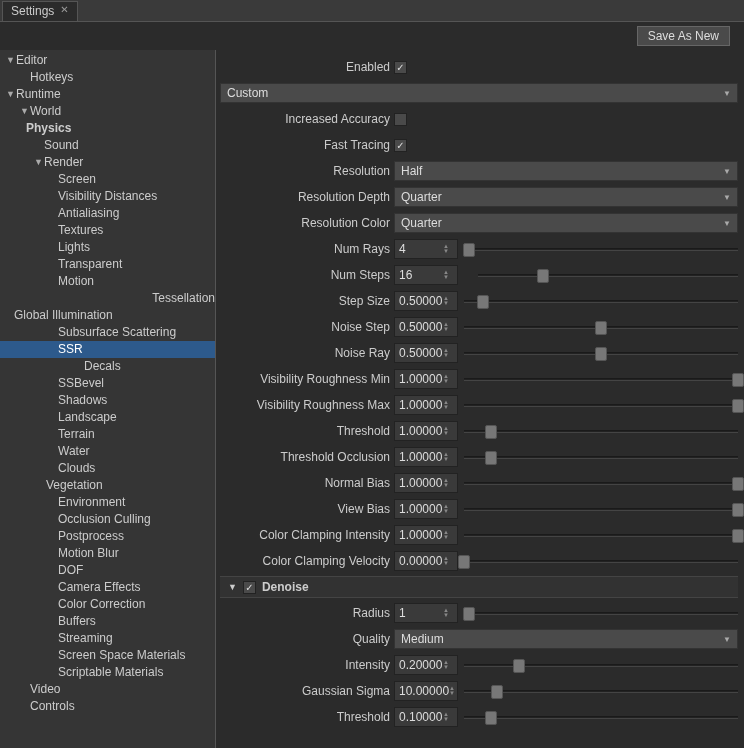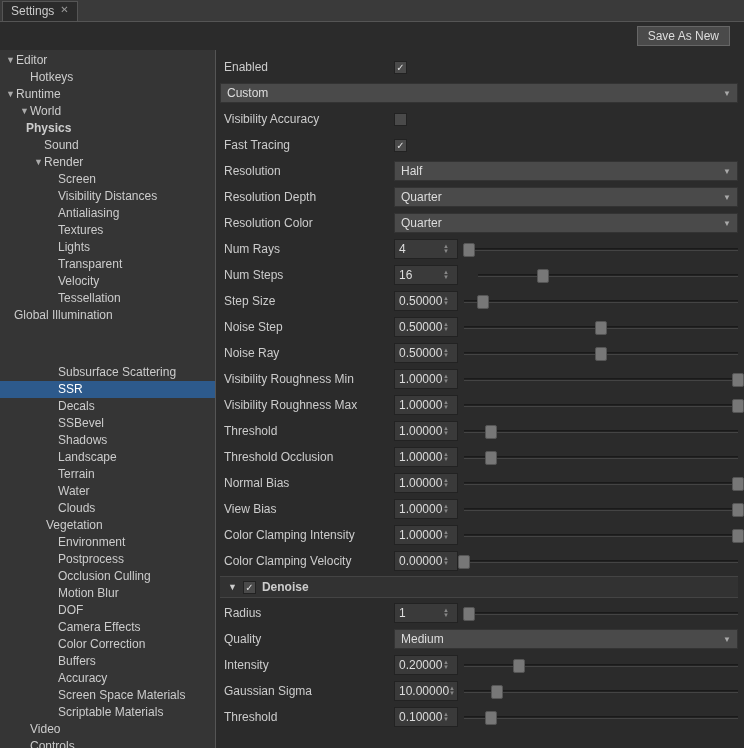--- a/index.html
+++ b/index.html
@@ -80,20 +80,21 @@
 }
 .row {
   display: flex;
   align-items: center;
   height: 26px;
   gap: 4px;
 }
 .row-label {
   width: 170px;
   padding-left: 4px;
+  text-align: right;
 }
 .row-ctrl {
   flex: 1;
   display: flex;
   align-items: center;
   gap: 4px;
 }
 .checkbox {
   width: 13px; height: 13px;
   border: 1px solid #222;
@@ -247,39 +248,39 @@
       <div class="tree-item" style="padding-left: 48px;">
         <span class="tree-arrow"></span>
         <span class="tree-label">Lights</span>
       </div>
       <div class="tree-item" style="padding-left: 48px;">
         <span class="tree-arrow"></span>
         <span class="tree-label">Transparent</span>
       </div>
       <div class="tree-item" style="padding-left: 48px;">
         <span class="tree-arrow"></span>
-        <span class="tree-label">Velocity</span>
-      </div>
-      <div class="tree-item" style="padding-left: 48px;">
+        <span class="tree-label">Motion</span>
+      </div>
+      <div class="tree-item" style="padding-left: 48px; justify-content: flex-end;">
         <span class="tree-arrow"></span>
         <span class="tree-label">Tessellation</span>
       </div>
       <div class="tree-item" style="">
         <span class="tree-arrow"></span>
         <span class="tree-label">Global Illumination</span>
       </div>
-      <div class="tree-item" style="padding-left: 48px; margin-top: 40px;">
+      <div class="tree-item" style="padding-left: 48px;">
         <span class="tree-arrow"></span>
         <span class="tree-label">Subsurface Scattering</span>
       </div>
       <div class="tree-item selected" style="padding-left: 48px;">
         <span class="tree-arrow"></span>
         <span class="tree-label">SSR</span>
       </div>
-      <div class="tree-item" style="padding-left: 48px;">
+      <div class="tree-item" style="padding-left: 74px;">
         <span class="tree-arrow"></span>
         <span class="tree-label">Decals</span>
       </div>
       <div class="tree-item" style="padding-left: 48px;">
         <span class="tree-arrow"></span>
         <span class="tree-label">SSBevel</span>
       </div>
       <div class="tree-item" style="padding-left: 48px;">
         <span class="tree-arrow"></span>
         <span class="tree-label">Shadows</span>
@@ -303,49 +304,49 @@
       <div class="tree-item" style="padding-left: 36px;">
         <span class="tree-arrow"></span>
         <span class="tree-label">Vegetation</span>
       </div>
       <div class="tree-item" style="padding-left: 48px;">
         <span class="tree-arrow"></span>
         <span class="tree-label">Environment</span>
       </div>
       <div class="tree-item" style="padding-left: 48px;">
         <span class="tree-arrow"></span>
+        <span class="tree-label">Occlusion Culling</span>
+      </div>
+      <div class="tree-item" style="padding-left: 48px;">
+        <span class="tree-arrow"></span>
         <span class="tree-label">Postprocess</span>
       </div>
       <div class="tree-item" style="padding-left: 48px;">
         <span class="tree-arrow"></span>
-        <span class="tree-label">Occlusion Culling</span>
-      </div>
-      <div class="tree-item" style="padding-left: 48px;">
-        <span class="tree-arrow"></span>
         <span class="tree-label">Motion Blur</span>
       </div>
       <div class="tree-item" style="padding-left: 48px;">
         <span class="tree-arrow"></span>
         <span class="tree-label">DOF</span>
       </div>
       <div class="tree-item" style="padding-left: 48px;">
         <span class="tree-arrow"></span>
         <span class="tree-label">Camera Effects</span>
       </div>
       <div class="tree-item" style="padding-left: 48px;">
         <span class="tree-arrow"></span>
         <span class="tree-label">Color Correction</span>
       </div>
       <div class="tree-item" style="padding-left: 48px;">
         <span class="tree-arrow"></span>
         <span class="tree-label">Buffers</span>
       </div>
       <div class="tree-item" style="padding-left: 48px;">
         <span class="tree-arrow"></span>
-        <span class="tree-label">Accuracy</span>
+        <span class="tree-label">Streaming</span>
       </div>
       <div class="tree-item" style="padding-left: 48px;">
         <span class="tree-arrow"></span>
         <span class="tree-label">Screen Space Materials</span>
       </div>
       <div class="tree-item" style="padding-left: 48px;">
         <span class="tree-arrow"></span>
         <span class="tree-label">Scriptable Materials</span>
       </div>
       <div class="tree-item" style="padding-left: 20px;">
@@ -366,21 +367,21 @@
       </div>
       <div class="row">
         <div class="row-ctrl">
           <div class="select">
             <span>Custom</span>
             <span class="sel-arrow">▼</span>
           </div>
         </div>
       </div>
       <div class="row">
-        <div class="row-label">Visibility Accuracy</div>
+        <div class="row-label">Increased Accuracy</div>
         <div class="row-ctrl">
           <span class="checkbox"></span>
         </div>
       </div>
       <div class="row">
         <div class="row-label">Fast Tracing</div>
         <div class="row-ctrl">
           <span class="checkbox checked"></span>
         </div>
       </div>

